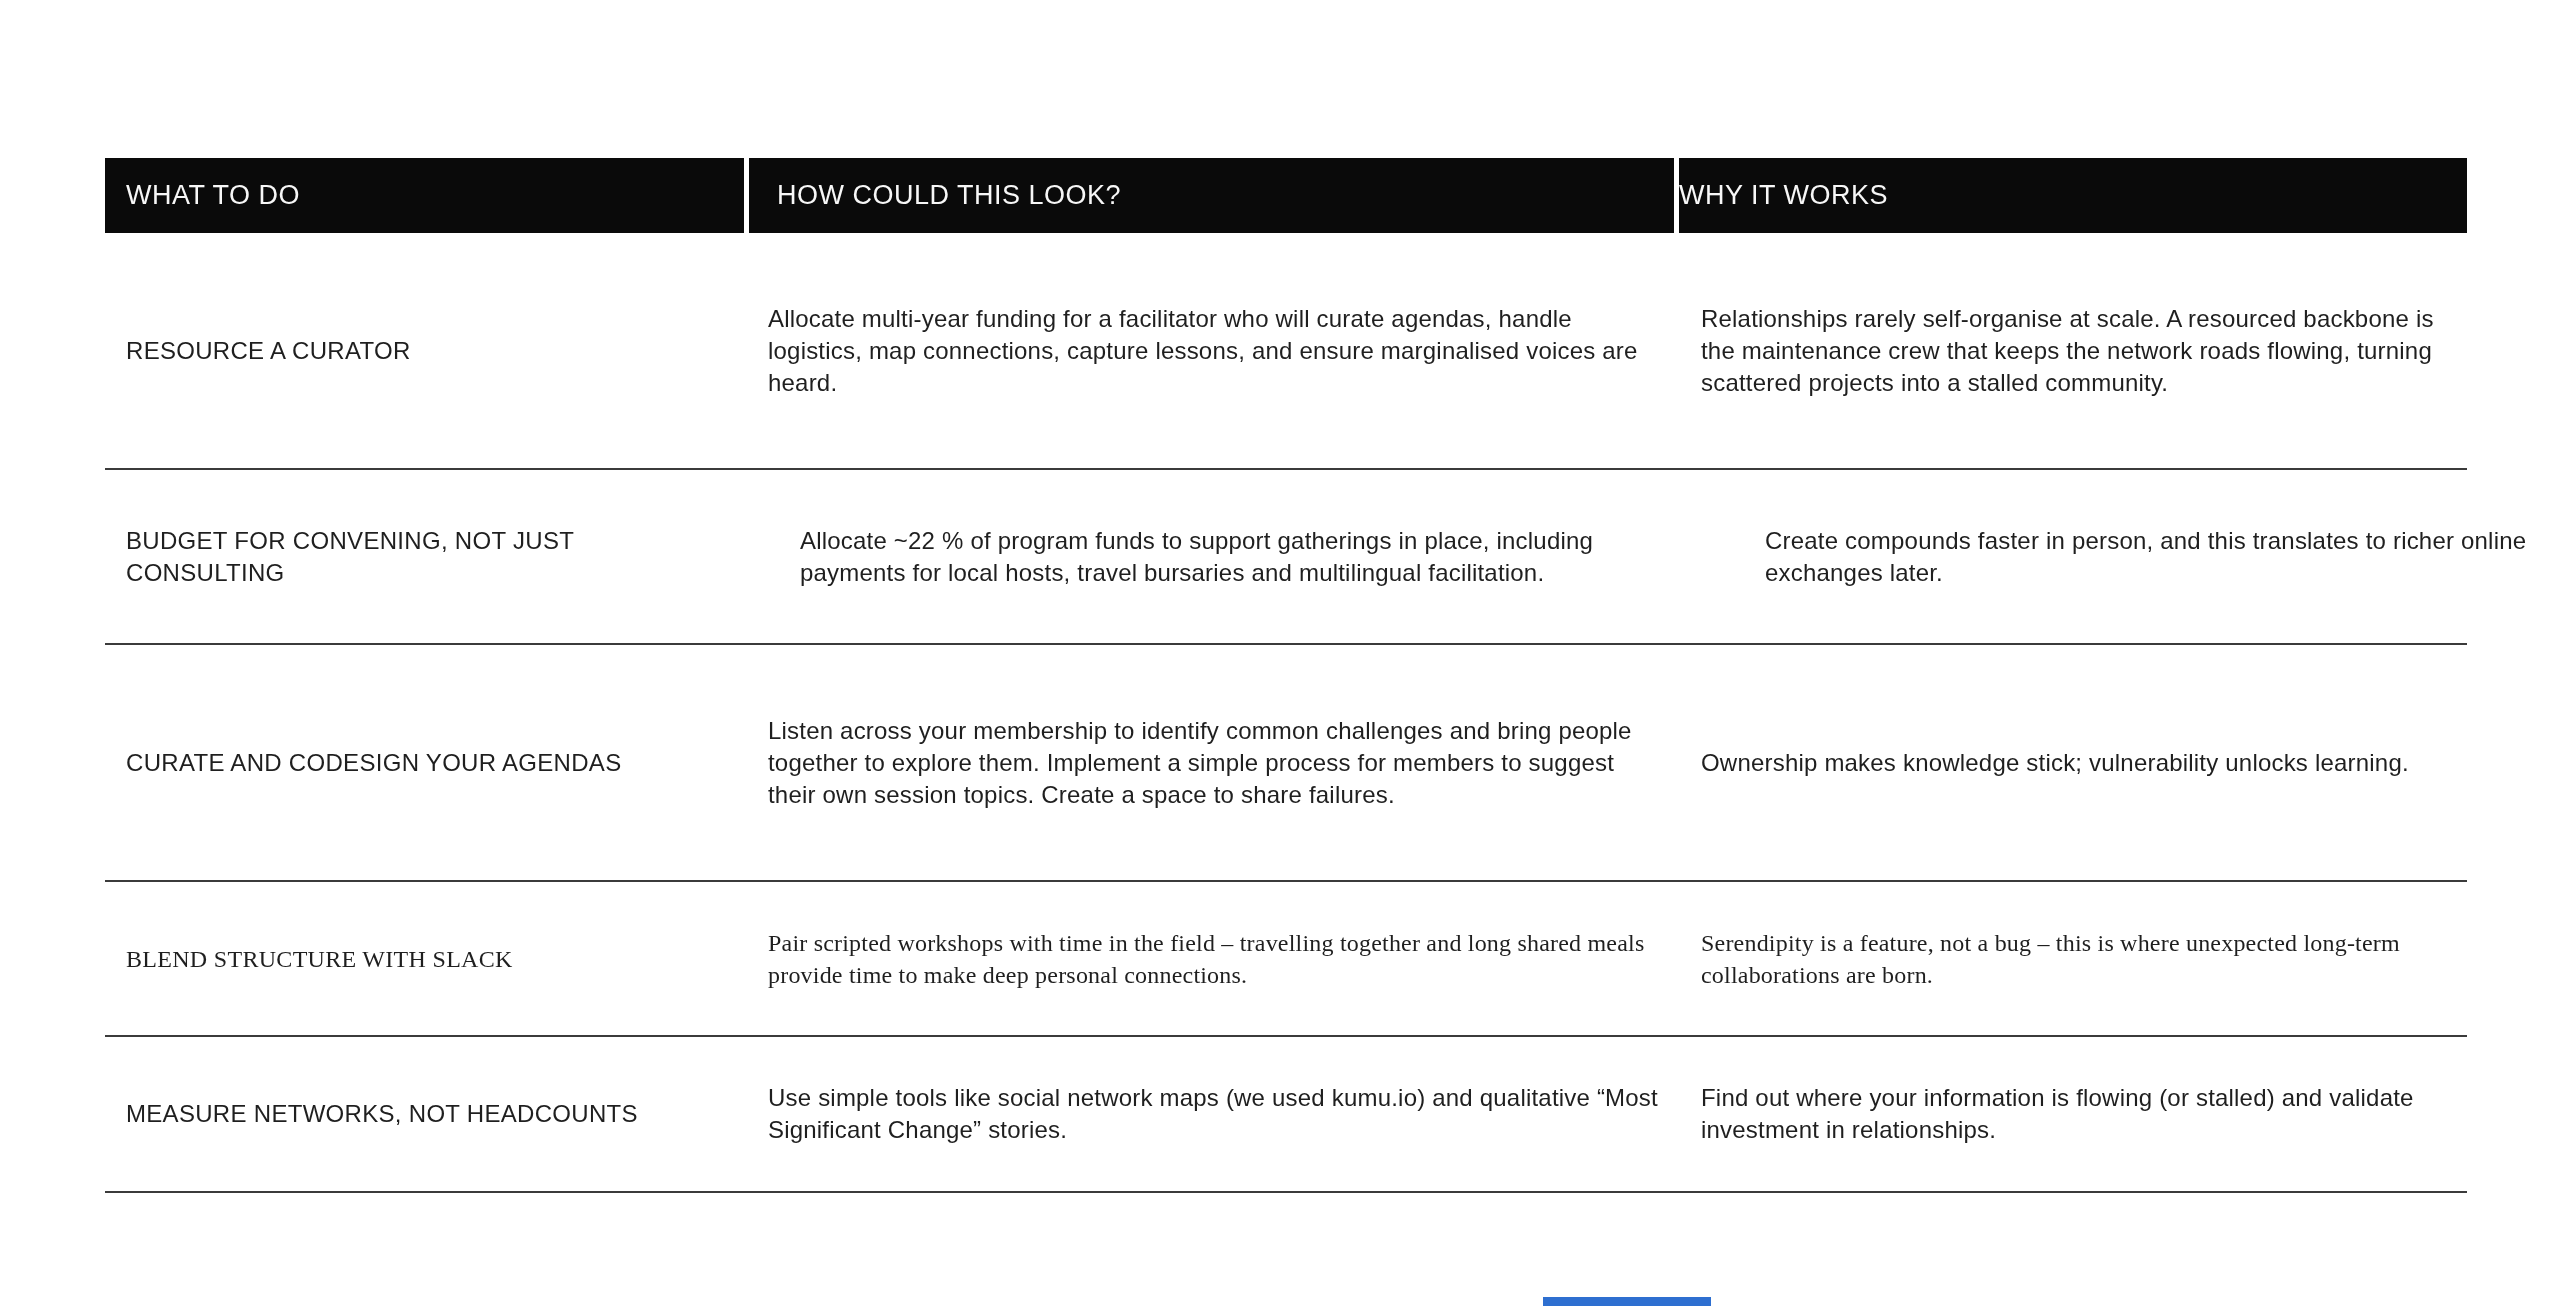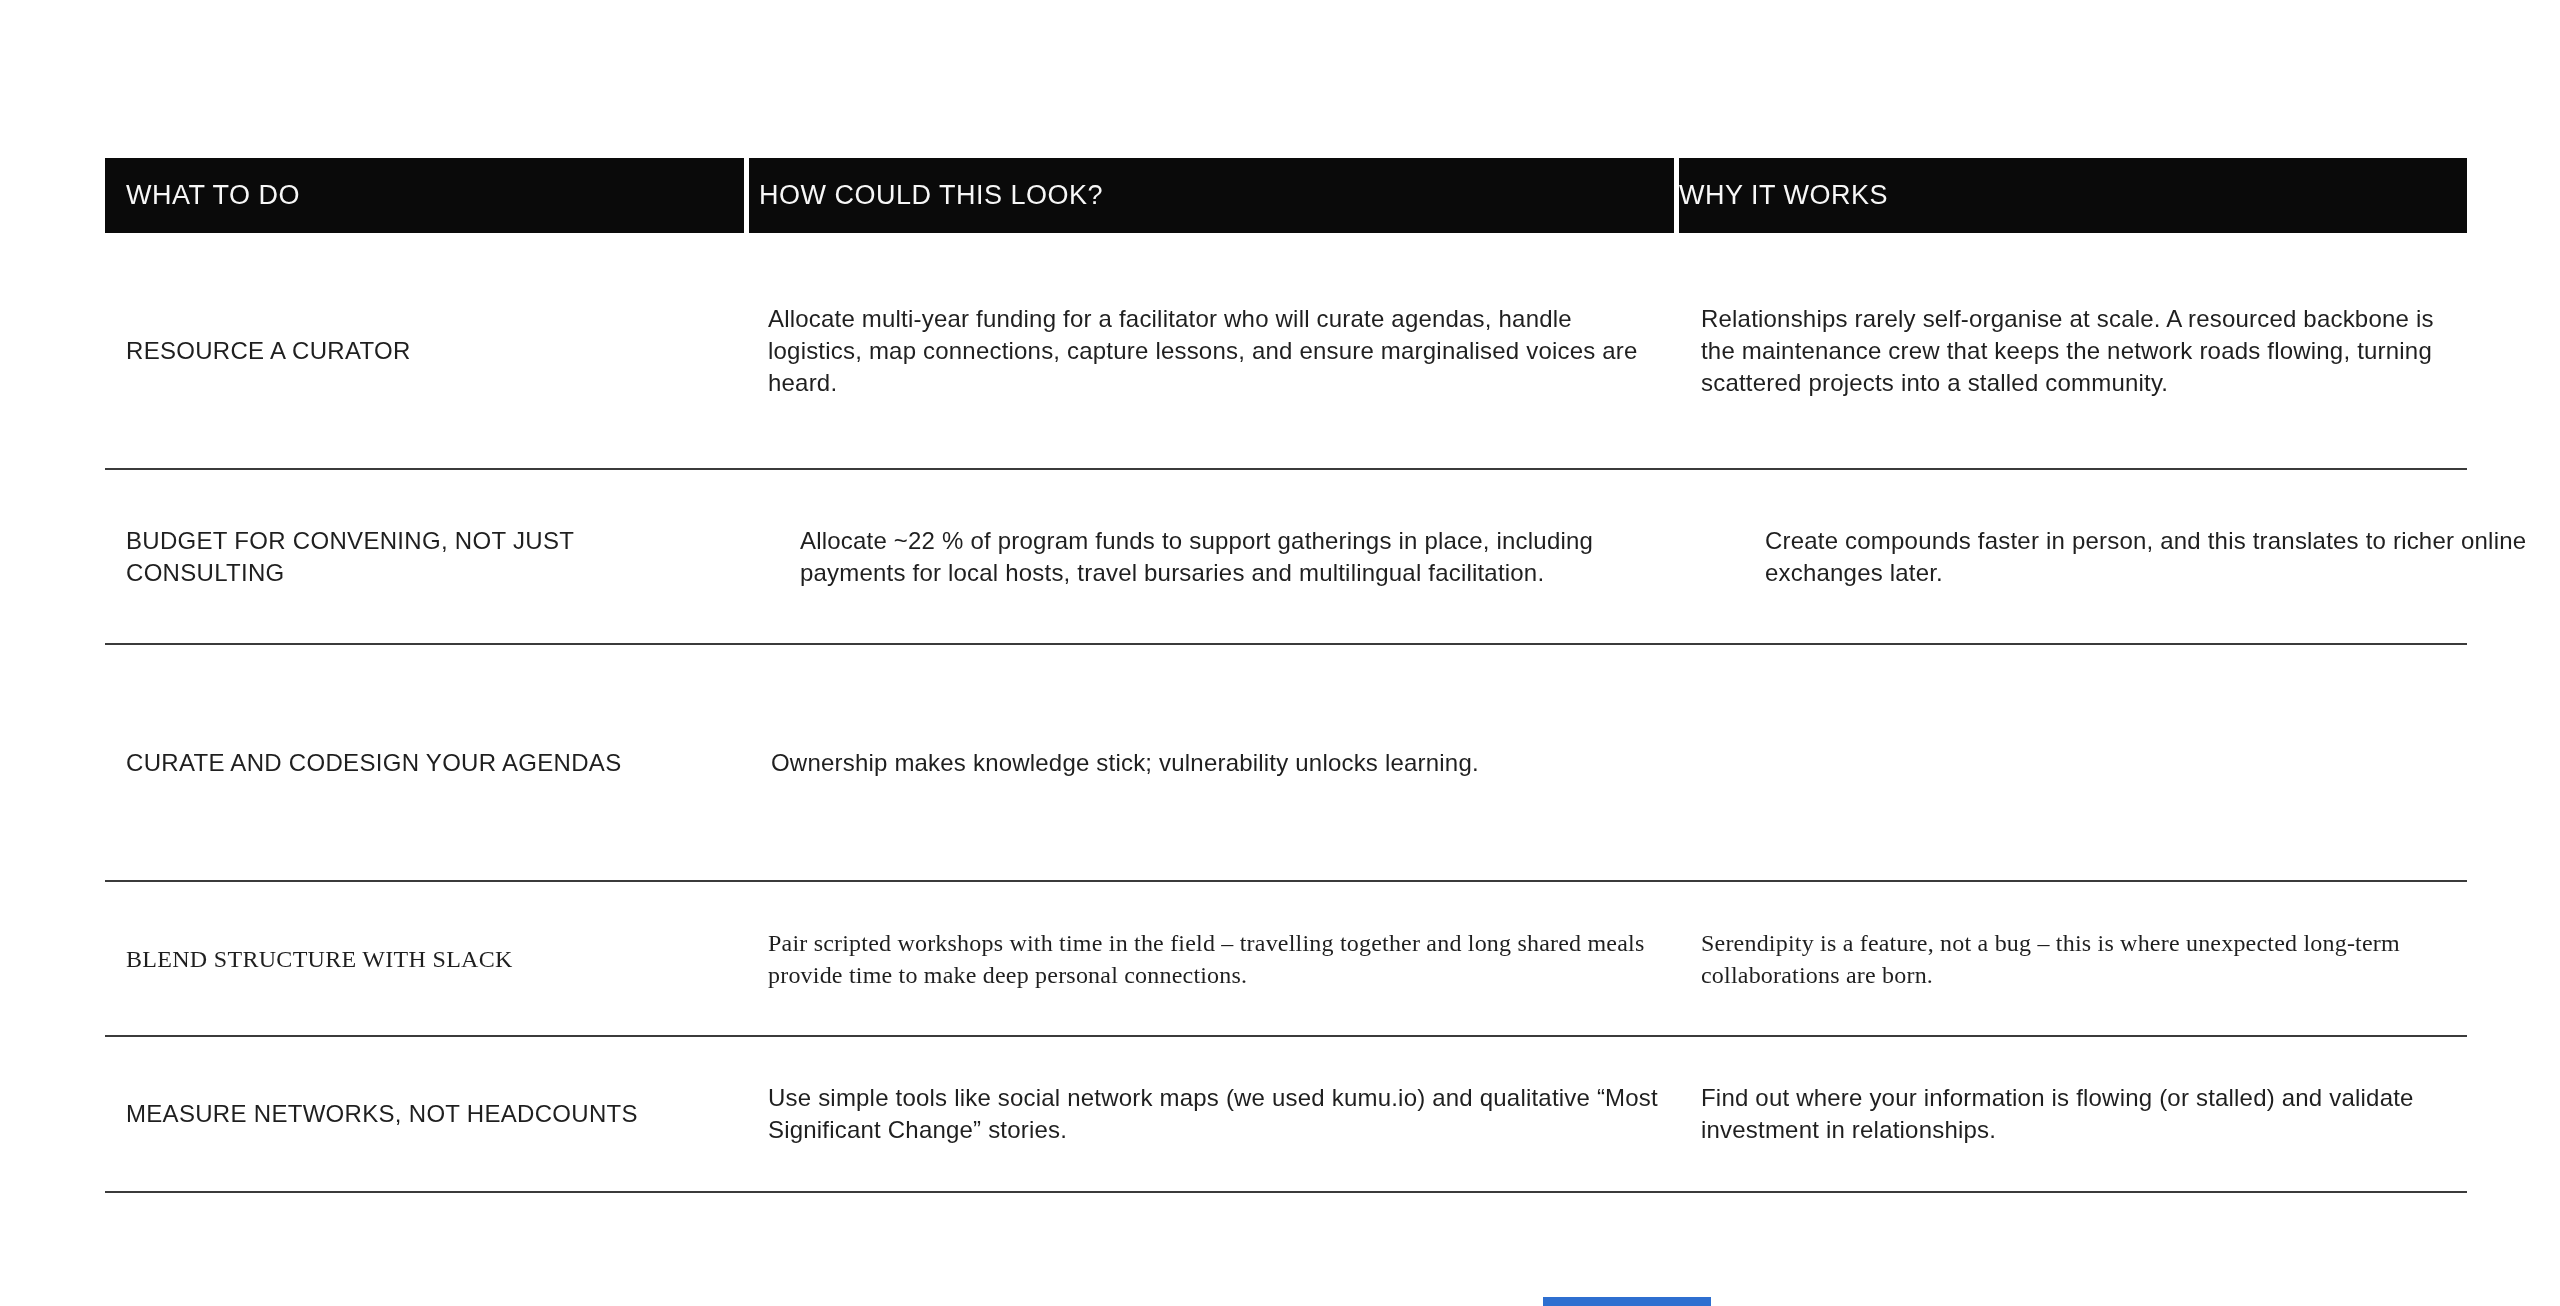--- a/index.html
+++ b/index.html
@@ -36,21 +36,21 @@
     background: var(--header-bg, #0a0a0a);
     color: var(--header-fg, #f7f7f7);
     display: flex;
     align-items: center;
     box-sizing: border-box;
     font-size: 27px;
     letter-spacing: 0.5px;
     white-space: nowrap;
   }
   .hcell.h1 { padding-left: 21px; }
-  .hcell.h2 { padding-left: 10px; }
+  .hcell.h2 { padding-left: 28px; }
   .hcell.h3 { }
   .hcell.h1, .hcell.h2 { border-right: 5px solid #ffffff; }
   .tbody { display: block; }
   .trow {
     display: grid;
     grid-template-columns: 644px 930px 788px;
     align-items: center;
     border-bottom: 2px solid var(--line-color, #3b3b3b);
     box-sizing: border-box;
   }
@@ -122,20 +122,23 @@
     </div>
     <div class="cell c3">
       <span>Create compounds faster in person, and this translates to richer online exchanges later.</span>
     </div>
   </div>
 
   <div class="trow">
     <div class="cell c1">
       <span>CURATE AND CODESIGN YOUR AGENDAS</span>
     </div>
+    <div class="cell c2">
+      <span>Listen across your membership to identify common challenges and bring people together to explore them. Implement a simple process for members to suggest their own session topics. Create a space to share failures.</span>
+    </div>
     <div class="cell c3">
       <span>Ownership makes knowledge stick; vulnerability unlocks learning.</span>
     </div>
   </div>
 
   <div class="trow">
     <div class="cell c1">
       <span>BLEND STRUCTURE WITH SLACK</span>
     </div>
     <div class="cell c2">

